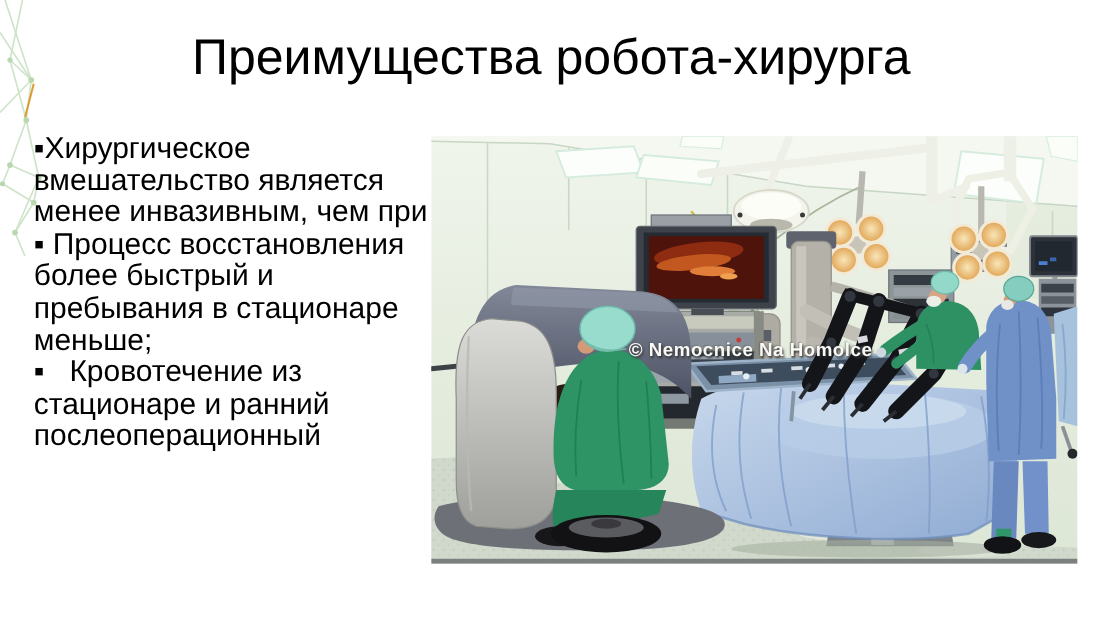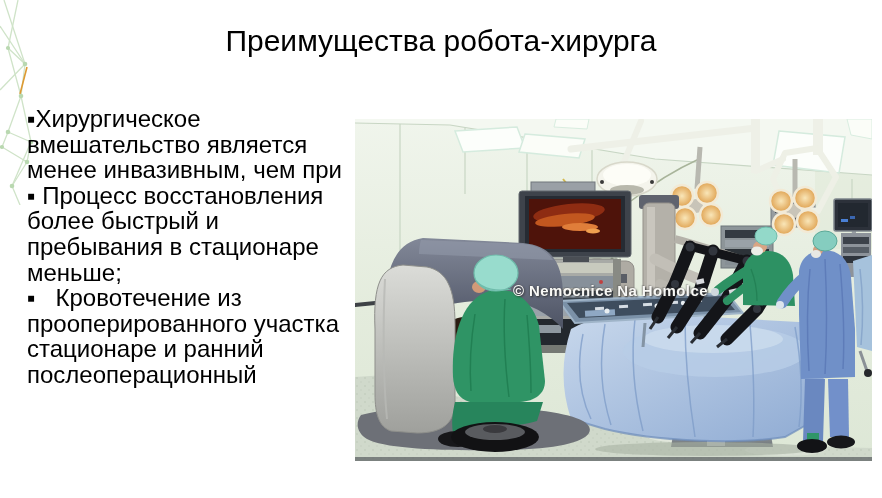--- a/index.html
+++ b/index.html
@@ -4,25 +4,25 @@
 <style>
   html,body{margin:0;padding:0;}
   body{
     width:882px;height:498px;position:relative;overflow:hidden;
     background:#ffffff;
     font-family:"Liberation Sans", sans-serif;
   }
   .deco{position:absolute;left:0;top:0;width:95px;height:205px;}
   .title{
     position:absolute;top:24px;left:0;width:100%;margin:0;
-    text-align:center;font-size:30px;font-weight:400;color:#000;
+    text-align:center;font-size:40px;font-weight:400;color:#000;
   }
   .textcol{position:absolute;left:27px;top:106px;width:315px;}
   .tline{font-size:24px;line-height:25.6px;color:#000;white-space:nowrap;}
-  .photo{position:absolute;left:339px;top:103px;width:501px;height:342px;margin:16px;text-align:right;}
+  .photo{position:absolute;left:339px;top:103px;width:501px;height:342px;margin:6px;text-align:right;}
   .photo svg{display:block;width:517px;height:342px;}
   .watermark{
     position:absolute;left:158px;top:163px;
     font-size:15px;font-weight:bold;letter-spacing:.4px;white-space:nowrap;
     color:#f8f8f5;
     text-shadow:1px 1px 2px rgba(45,45,45,.95), -1px -1px 1px rgba(80,80,80,.35);
   }
 </style>
 </head>
 <body>
@@ -63,21 +63,20 @@
 
 <div class="textcol">
   <div class="tline">▪Хирургическое</div>
   <div class="tline">вмешательство является</div>
   <div class="tline">менее инвазивным, чем при</div>
   <div class="tline">▪ Процесс восстановления</div>
   <div class="tline">более быстрый и</div>
   <div class="tline">пребывания в стационаре</div>
   <div class="tline">меньше;</div>
   <div class="tline">▪&nbsp;&nbsp; Кровотечение из</div>
-  <div class="tline">прооперированного участка</div>
   <div class="tline">стационаре и ранний</div>
   <div class="tline">послеоперационный</div>
 </div>
 
 <figure class="photo">
 <svg viewBox="0 0 517 342">
   <defs>
     <linearGradient id="wallG" x1="0" y1="0" x2="0" y2="1">
       <stop offset="0" stop-color="#f0f5ec"></stop>
           <stop offset=".55" stop-color="#e4ecdd"></stop>

